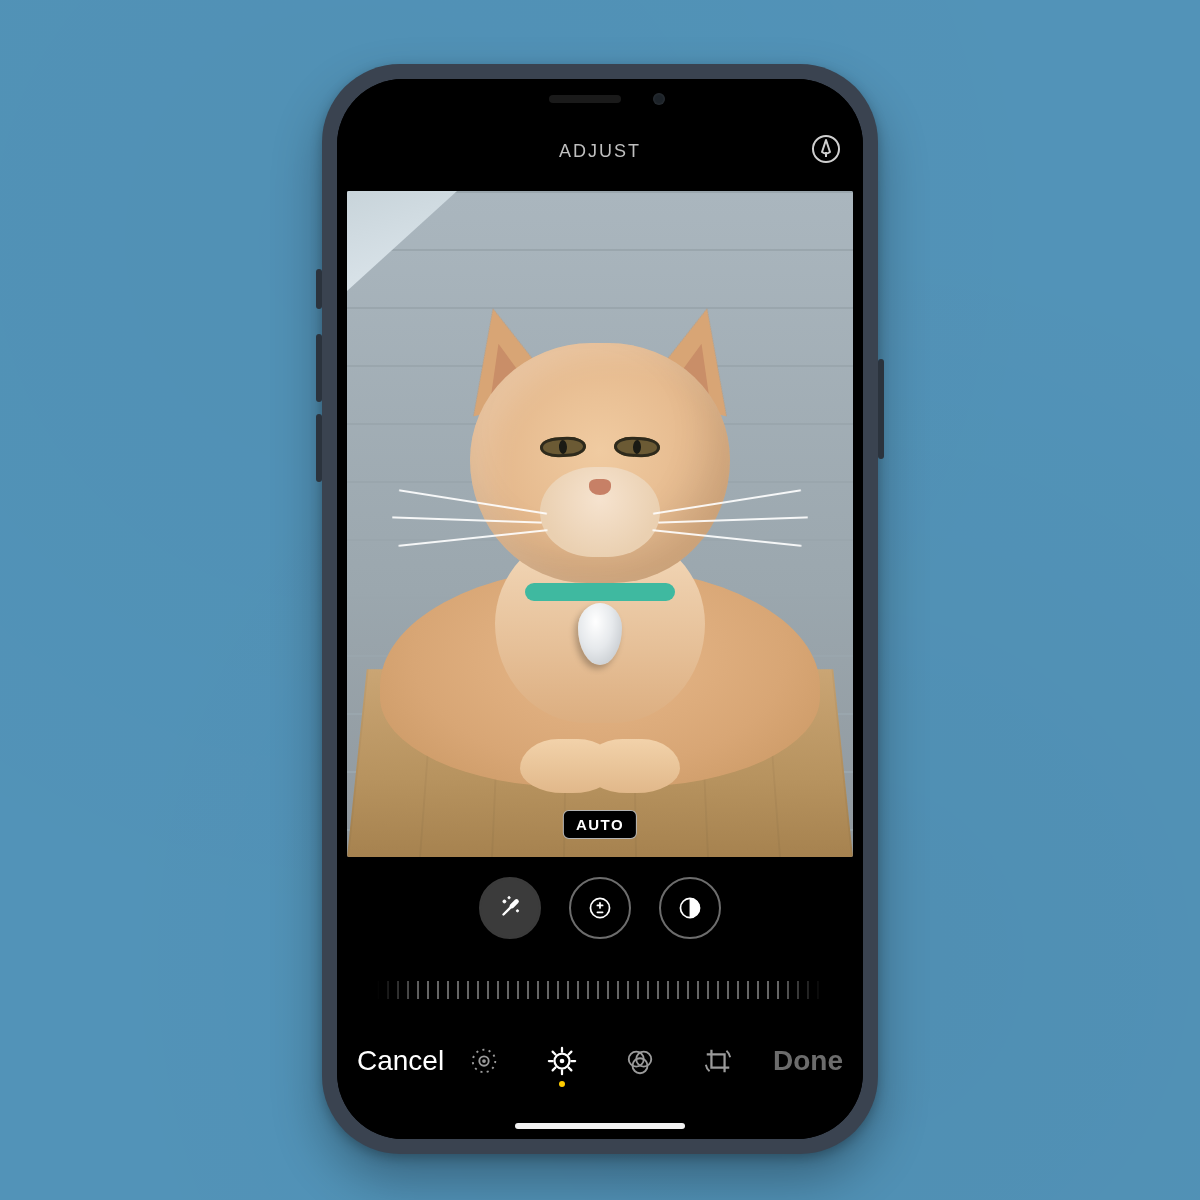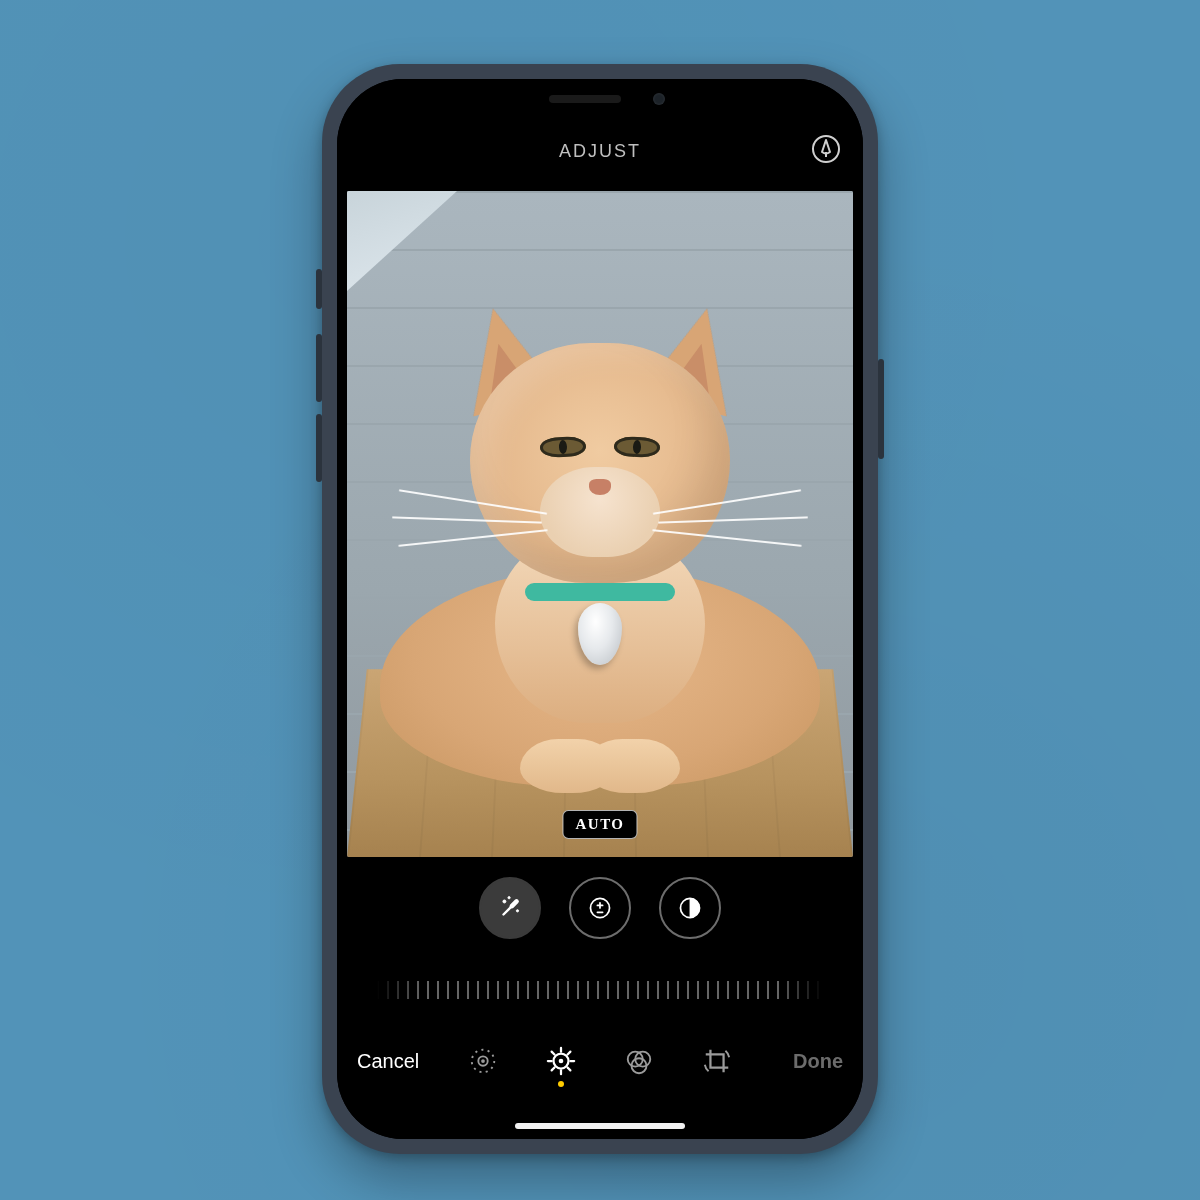--- a/index.html
+++ b/index.html
@@ -261,21 +261,20 @@
     left: 50%; transform: translateX(-50%);
     bottom: 18px;
     background: #000;
     color: #fff;
     font-size: 15px;
     font-weight: 600;
     letter-spacing: 1.5px;
     padding: 5px 12px;
     border-radius: 6px;
     border: 1px solid rgba(255,255,255,0.7);
-    font-family: Liberation Serif, serif;
   }
 
   
   .adjust-row {
     margin-top: 20px;
     height: 70px;
     position: relative;
     display: flex;
     justify-content: center;
     gap: 28px;
@@ -314,21 +313,21 @@
 
   
   .toolbar {
     margin-top: 14px;
     height: 76px;
     display: flex;
     align-items: center;
     justify-content: space-between;
     padding: 0 20px;
   }
-  .tool-left, .tool-right { flex: 0 0 86px; font-size: 20px; }
+  .tool-left, .tool-right { flex: 0 0 86px; font-size: 28px; }
   .tool-right { text-align: right; color: #6c6c6c; font-weight: bold; } 
   .tool-left  { color: #fff; }
   .tool-center {
     flex: 1;
     display: flex;
     justify-content: center;
     gap: 46px;
     align-items: center;
   }
   .tool-center .tab svg { display:block; }

